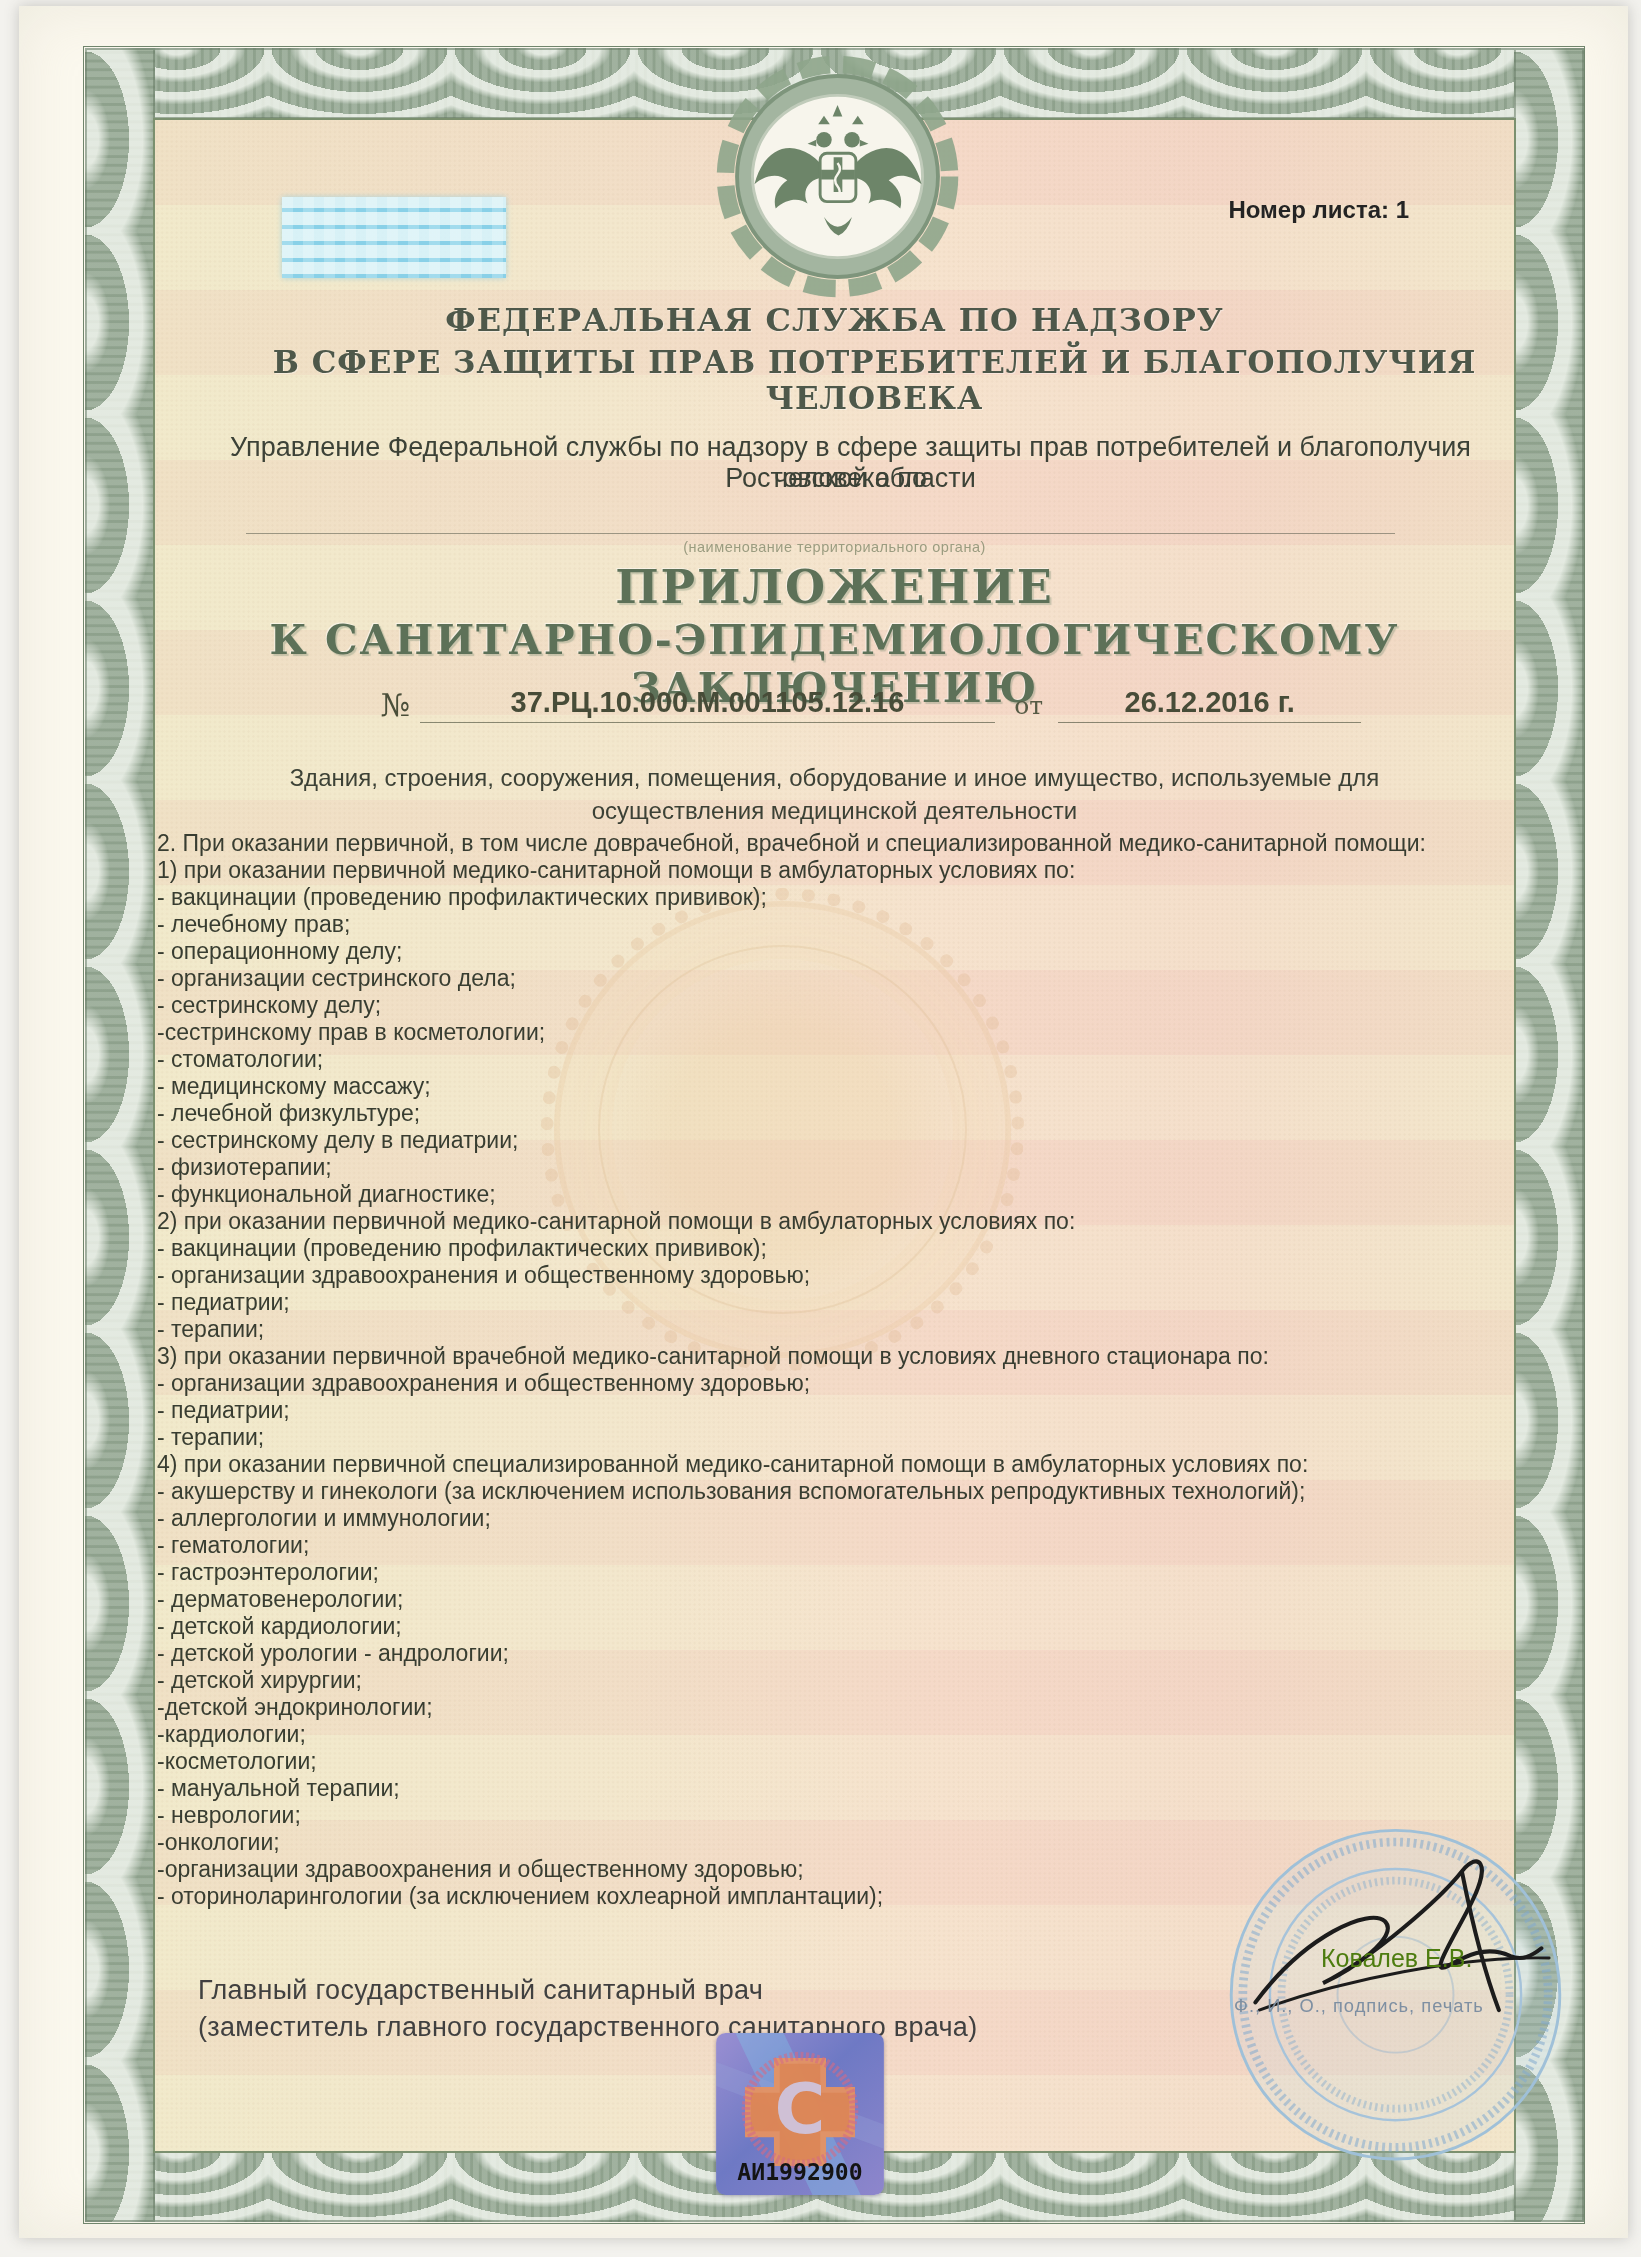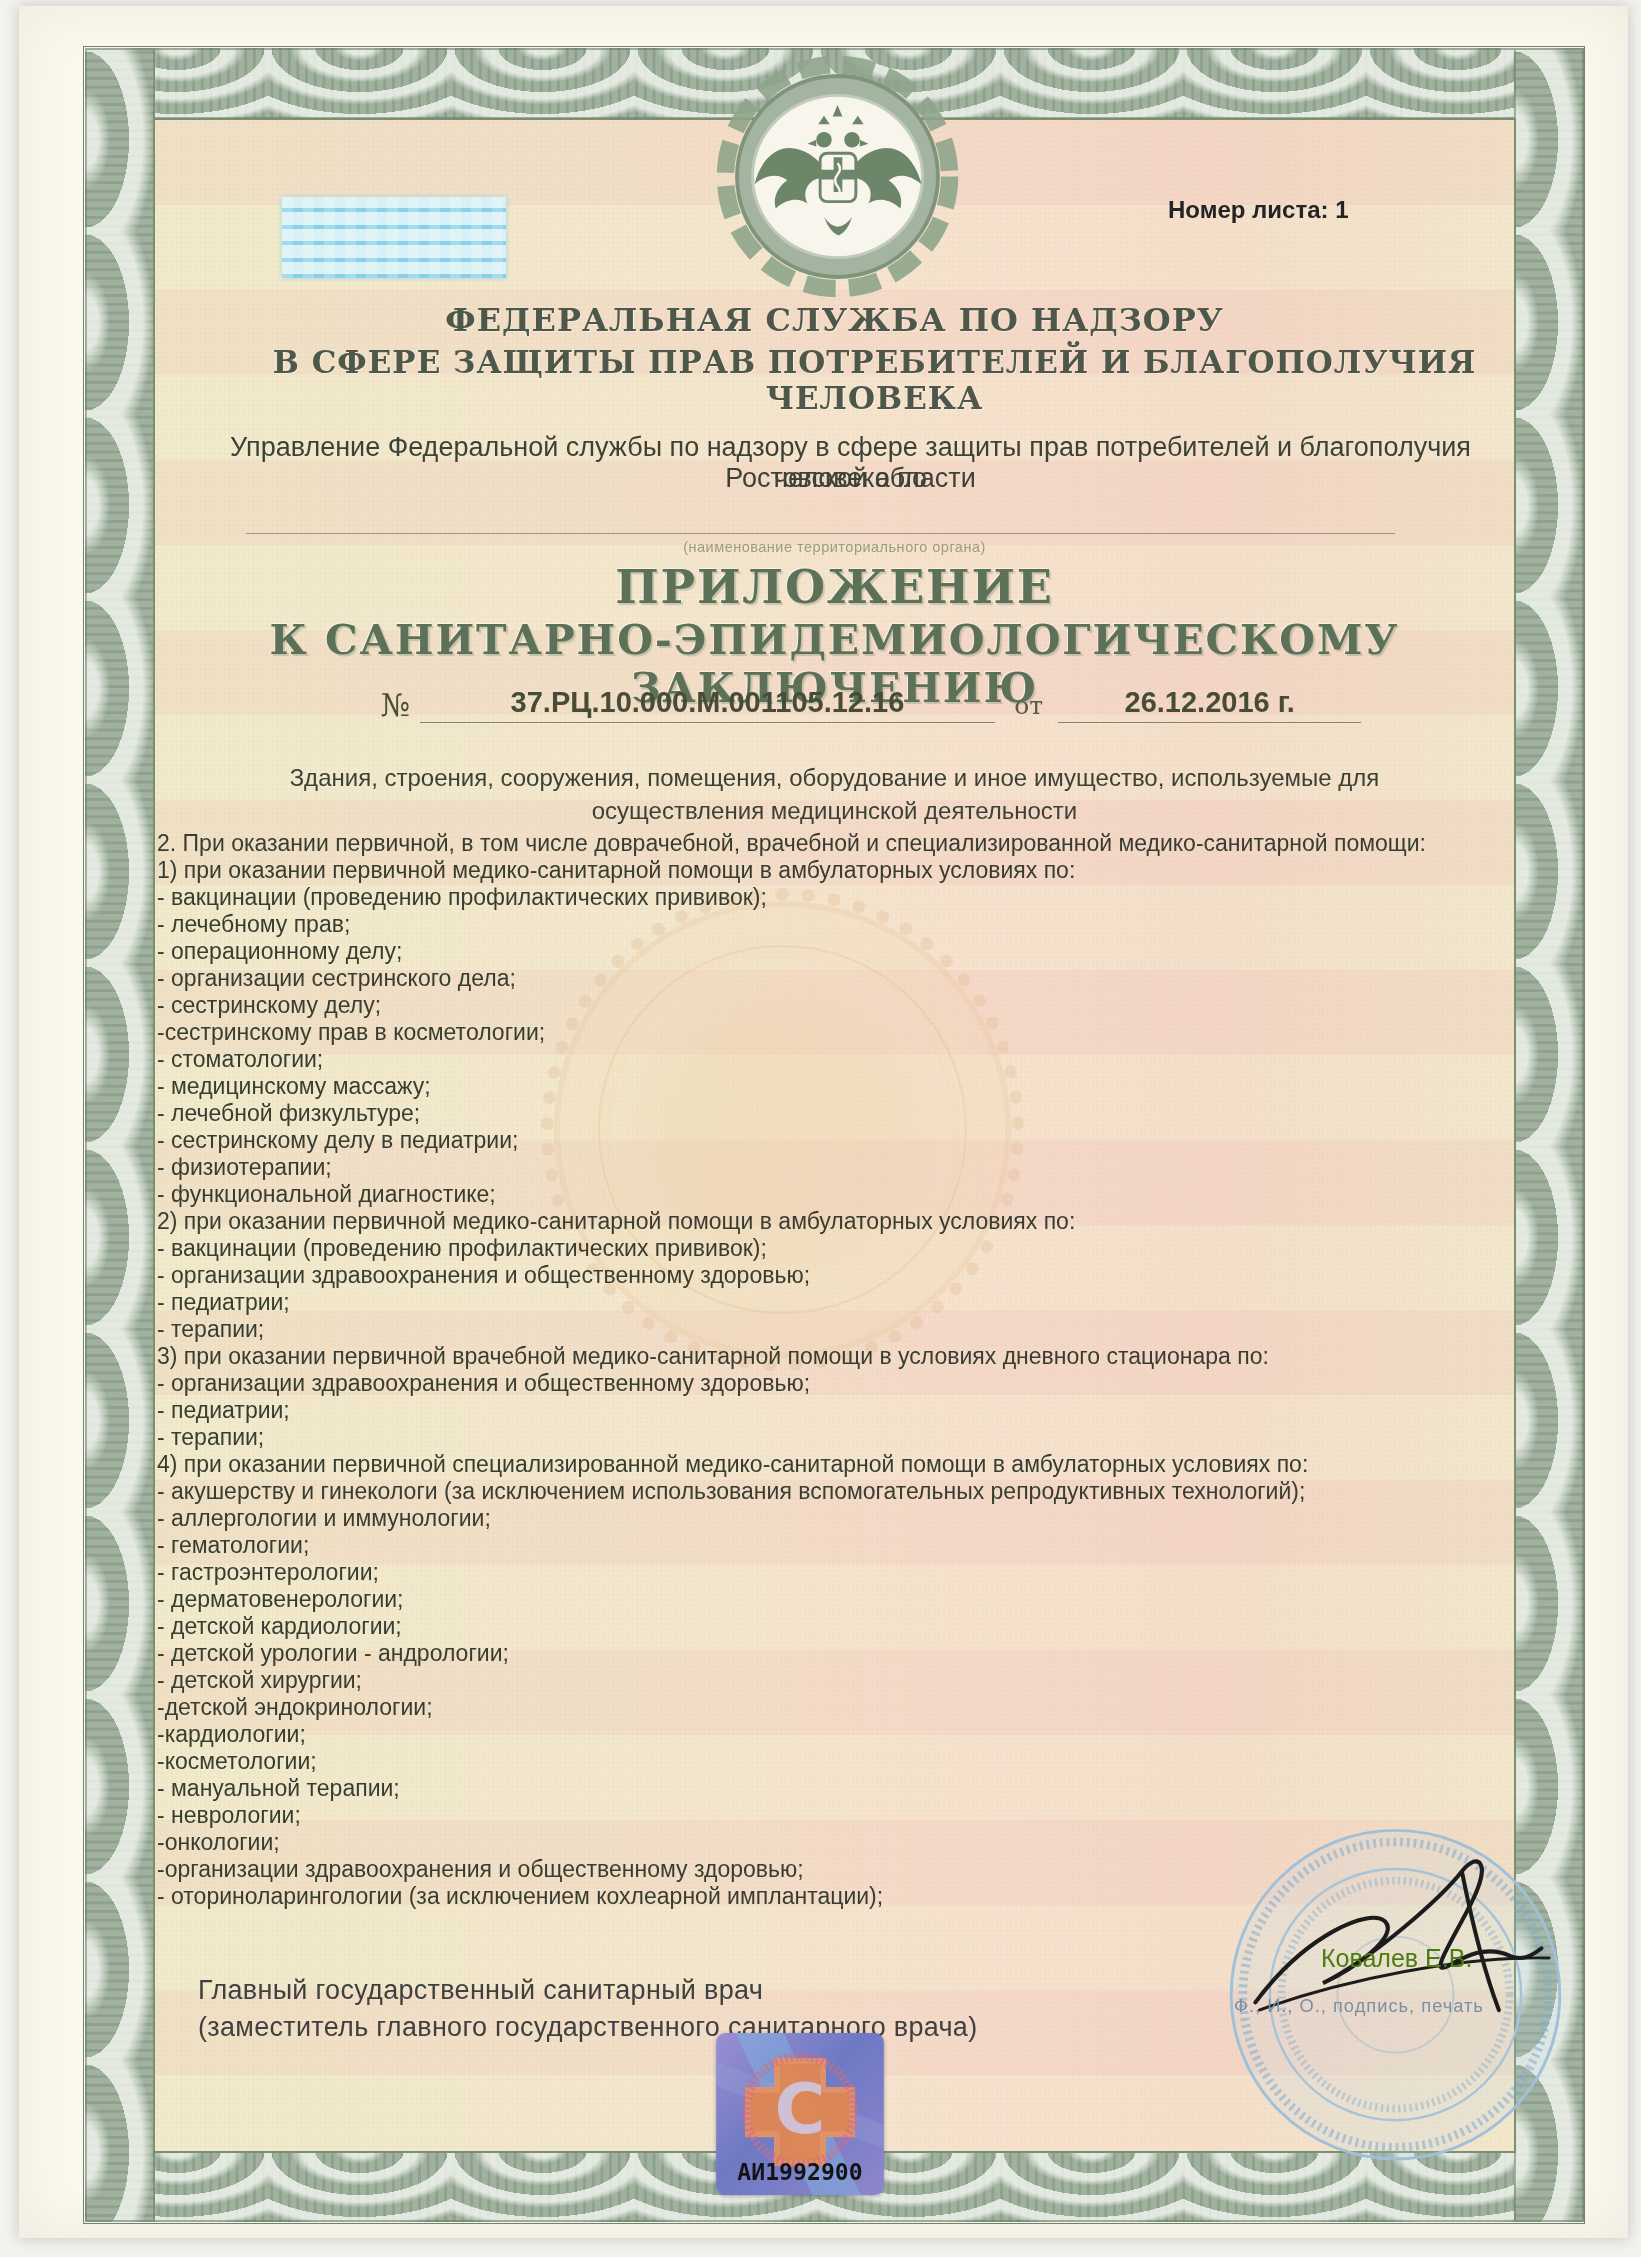--- a/index.html
+++ b/index.html
@@ -65,21 +65,21 @@
       repeating-linear-gradient(0deg, rgba(125,205,235,.55) 0 3.9px, rgba(228,248,253,.85) 3.9px 16.4px),
       repeating-linear-gradient(90deg,#c2ecf7 0 10.6px,#86d2ea 10.6px 21px);
     box-shadow:0 0 5.8px rgba(120,200,230,.6);opacity:.92;}
 
   
   .emblem{position:absolute;left:710px;top:50px;width:256px;height:253px;}
 
   
   .abs{position:absolute;}
   .centered{left:153px;width:1363px;text-align:center;}
-  .sheet-number{left:1168px;top:196px;width:241px;
+  .sheet-number{left:1168px;top:196px;width:241px;text-align:right;
     font-size:24px;font-weight:bold;color:#242424;}
   .header-line{font-family:"DejaVu Serif","Liberation Serif",serif;font-weight:bold;
     color:var(--header-green);letter-spacing:1px;text-shadow:1px 1px 0 rgba(255,255,255,.4);}
   .header-line.l1{top:301px;font-size:32px;}
   .header-line.l2{top:344px;font-size:31px;margin-left:40px;}
   .authority{color:#3c4237;font-size:27px;padding-left:32px;}
   .authority.l1{top:432px;}
   .authority.l2{top:463px;}
   .rule{left:246px;top:533px;width:1149px;height:0;border-top:1.9px solid rgba(85,90,75,.55);}
   .rule-caption{top:539px;font-size:14.5px;color:#9b9c80;letter-spacing:0.5px;}

